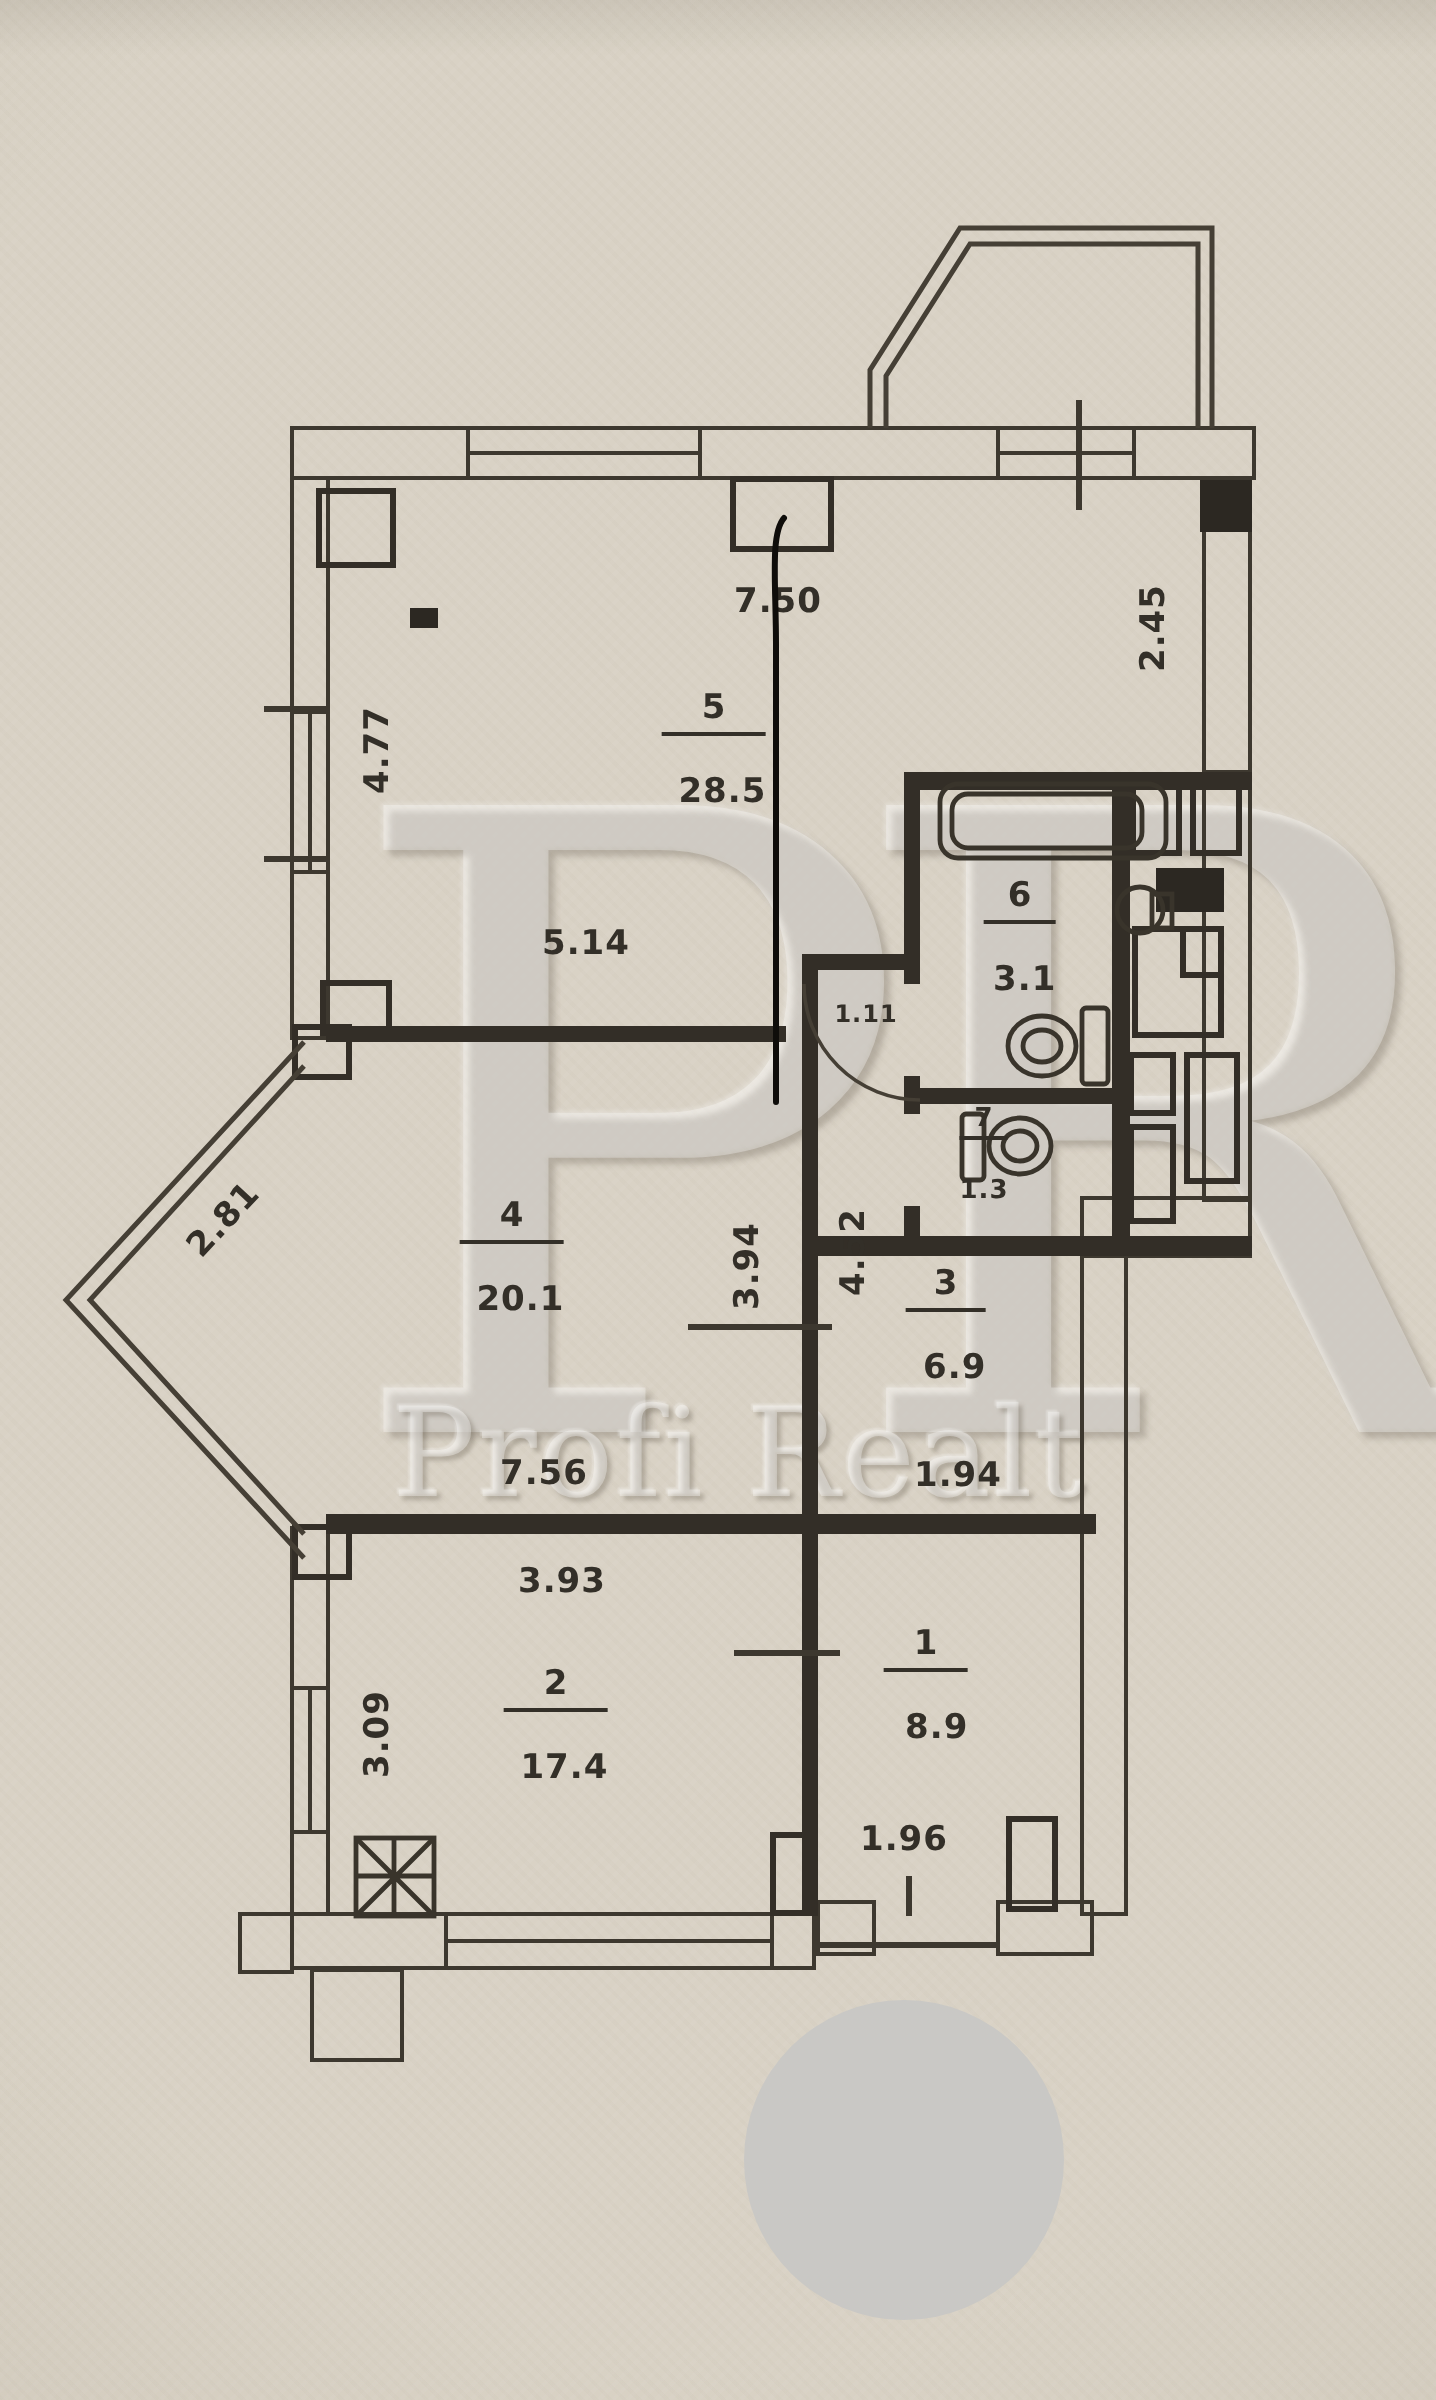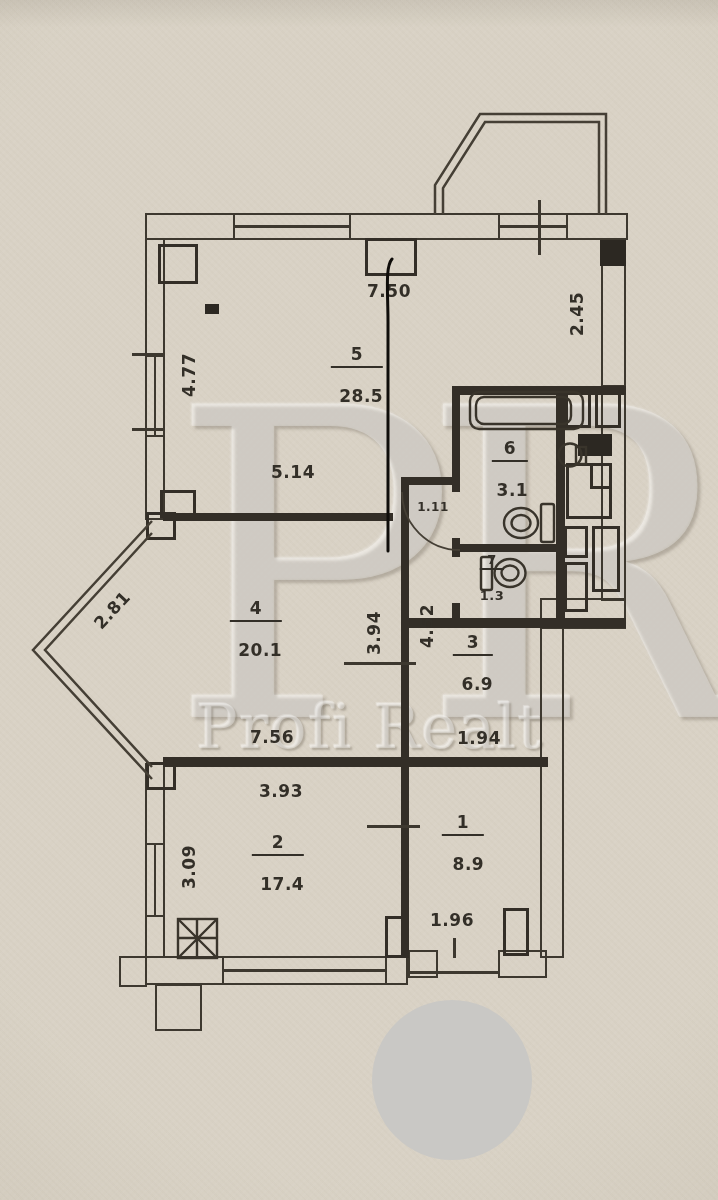--- a/index.html
+++ b/index.html
@@ -181,21 +181,21 @@
   </div>
   <div class="room" style="left:278px;top:832px">
     <span class="num">2</span>
     <span class="area">17.4</span>
   </div>
   <div class="room" style="left:463px;top:812px">
     <span class="num" style="padding:0 15px 2px">1</span>
     <span class="area">8.9</span>
   </div>
 
-  <div class="dim" style="left:389px;top:281px">7.50</div>
+  <div class="dim" style="left:389px;top:291px">7.50</div>
   <div class="dim" style="left:293px;top:462px">5.14</div>
   <div class="dim sm" style="left:433px;top:500px">1.11</div>
   <div class="dim" style="left:272px;top:727px">7.56</div>
   <div class="dim" style="left:479px;top:728px">1.94</div>
   <div class="dim" style="left:281px;top:781px">3.93</div>
   <div class="dim" style="left:452px;top:910px">1.96</div>
   <div class="dim v" style="left:577px;top:314px">2.45</div>
   <div class="dim v" style="left:189px;top:375px">4.77</div>
   <div class="dim v" style="left:374px;top:633px">3.94</div>
   <div class="dim v" style="left:427px;top:626px">4.52</div>

